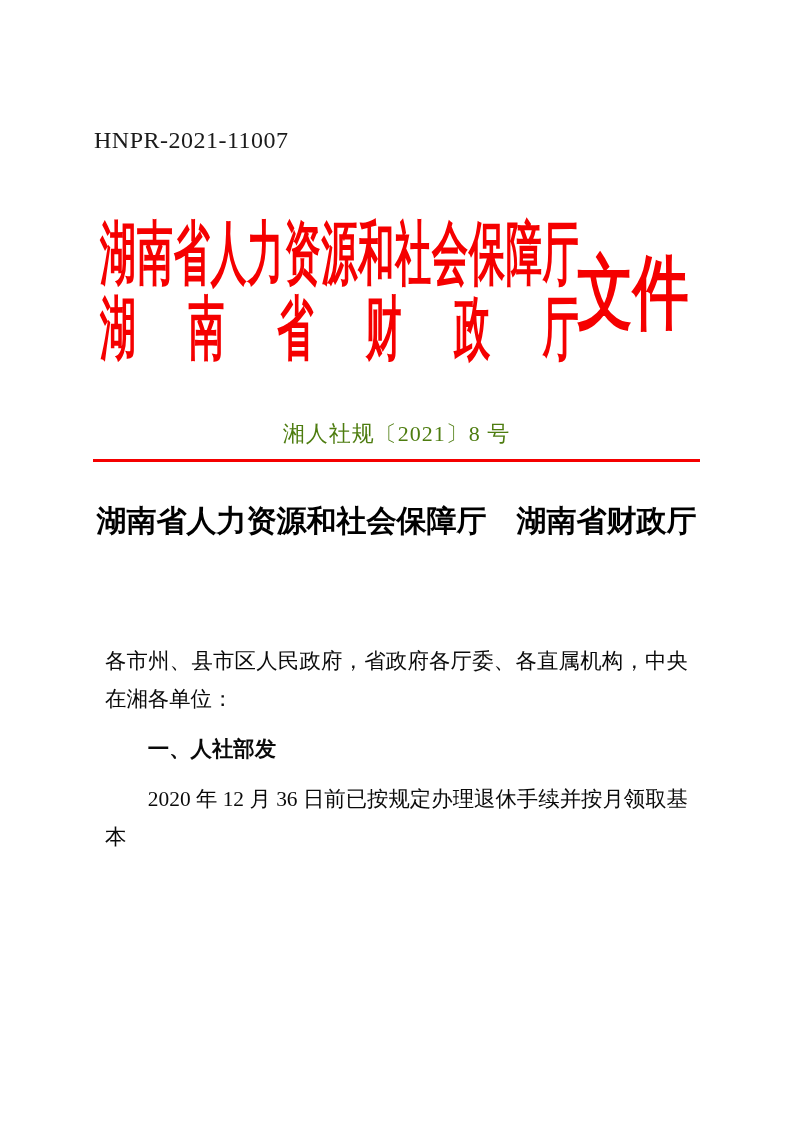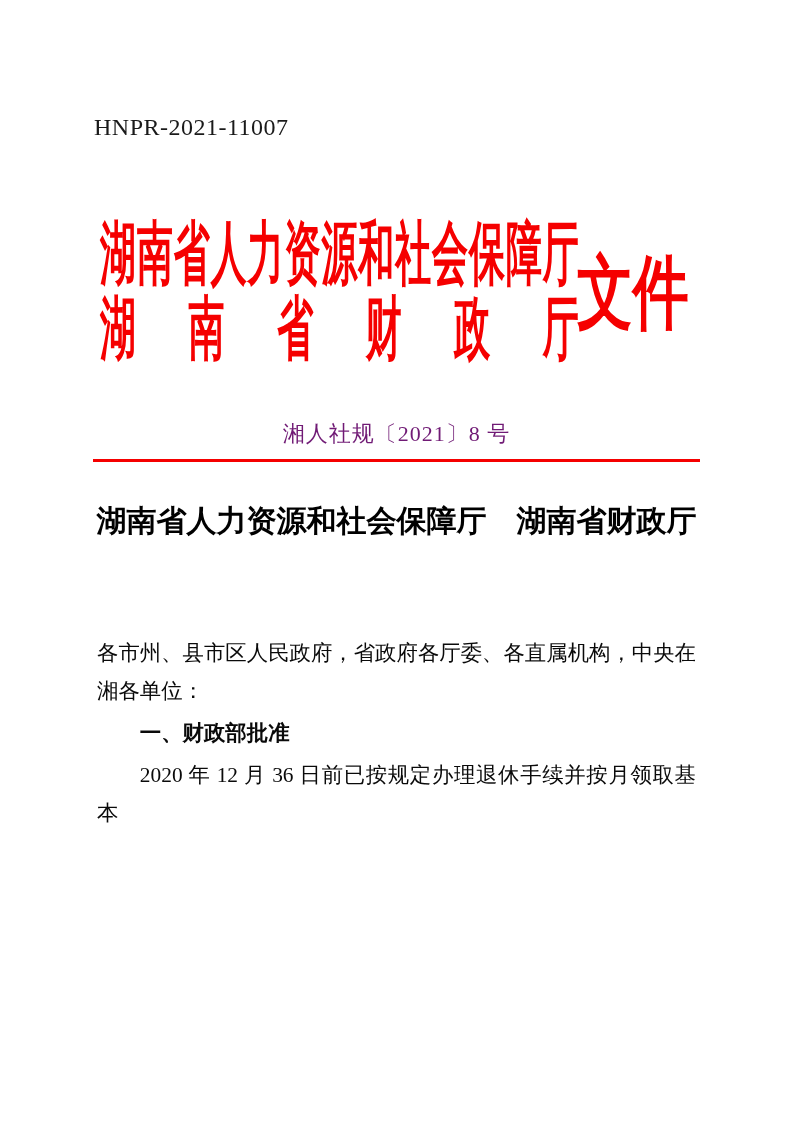--- a/index.html
+++ b/index.html
@@ -14,21 +14,21 @@
     background: #ffffff;
     overflow: hidden;
     font-family: "Liberation Serif", serif;
     color: #000000;
   }
 
   
   .doc-code {
     position: absolute;
     left: 94px;
-    top: 114px;
+    top: 127px;
     font-size: 24px;
     letter-spacing: 0.5px;
     font-family: "Liberation Serif", serif;
     color: #1a1a1a;
   }
 
   
   .agency-names {
     position: absolute;
     left: 100px;
@@ -64,21 +64,21 @@
 
   
   .doc-number {
     position: absolute;
     left: 0;
     top: 419px;
     width: 100%;
     text-align: center;
     font-size: 22px;
     letter-spacing: 1px;
-    color: #701a75;
+    color: #4d7c0f;
   }
 
   
   .red-rule {
     position: absolute;
     left: 93px;
     top: 459px;
     width: 607px;
     height: 3px;
     background: var(--red, #f50000);
@@ -104,21 +104,21 @@
     left: 93px;
     top: 630px;
     width: 607px;
     font-size: 21.4px;
     line-height: 38px;
     text-align: justify;
     color: #0a0a0a;
     font-family: "Liberation Serif", serif;
   }
   .doc-body p {
-    margin: 4px;
+    margin: 12px;
   }
   .indent {
     text-indent: 2em;
   }
   .section-heading {
     font-weight: bold;
     font-family: "Liberation Sans", sans-serif;
     text-indent: 2em;
   }
 </style>
@@ -160,17 +160,17 @@
   <div class="doc-number">湘人社规〔2021〕8 号</div>
 
   <div class="red-rule"></div>
 
   <div class="doc-title">
     <div>湖南省人力资源和社会保障厅　湖南省财政厅</div>
   </div>
 
   <div class="doc-body">
     <p>各市州、县市区人民政府，省政府各厅委、各直属机构，中央在湘各单位：</p>
-    <p class="section-heading">一、财政部批准</p>
+    <p class="section-heading">一、人社部发</p>
     <p class="indent">2020 年 12 月 36 日前已按规定办理退休手续并按月领取基本</p>
   </div>
 
 </div>
 
 </body></html>

